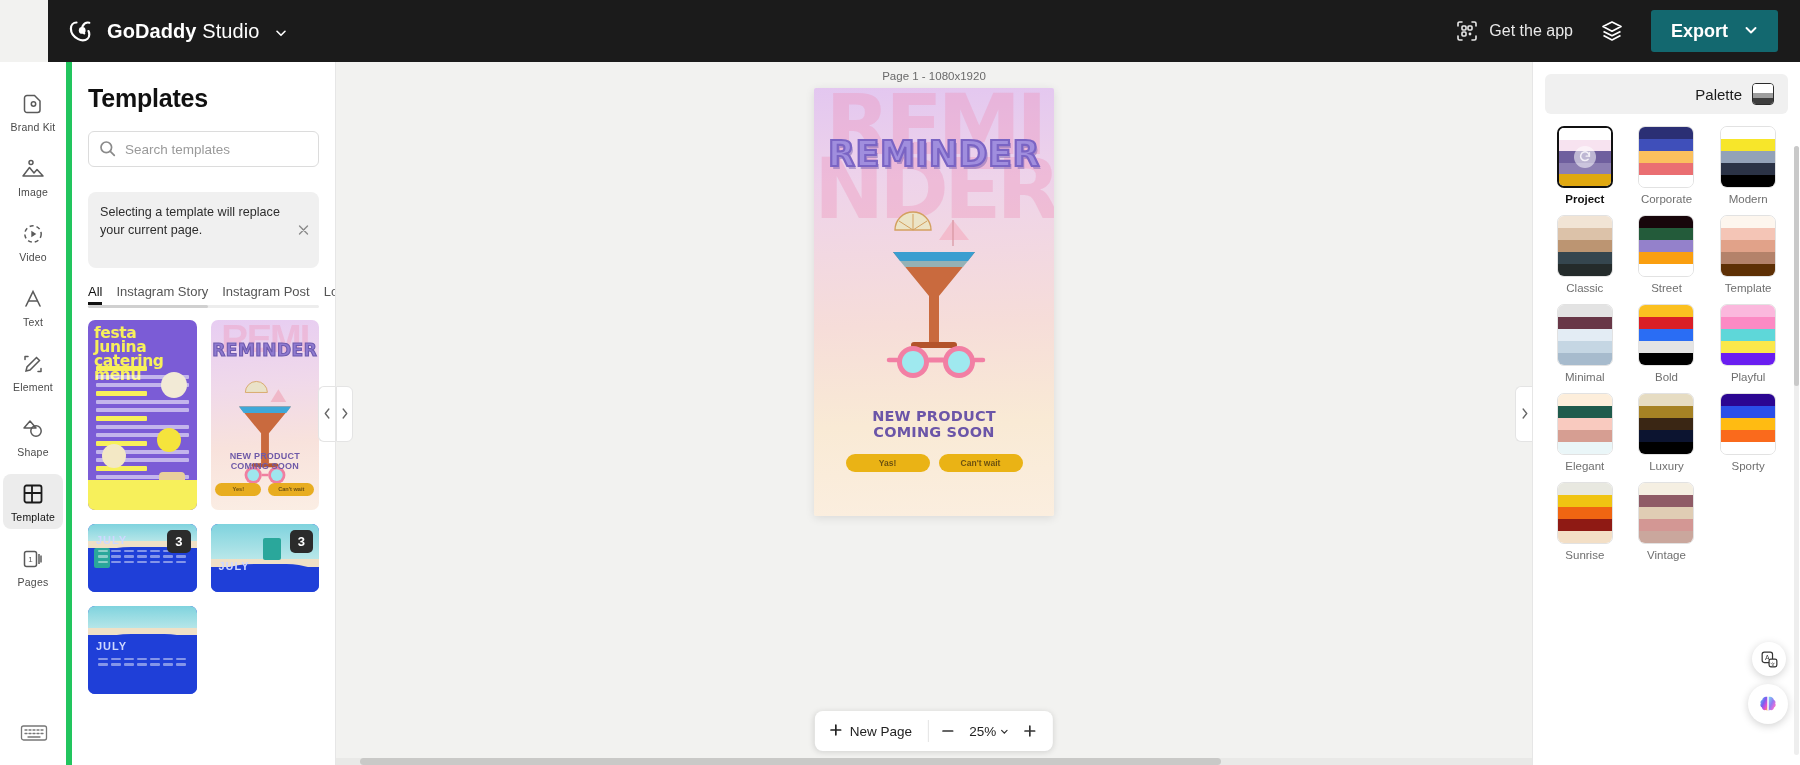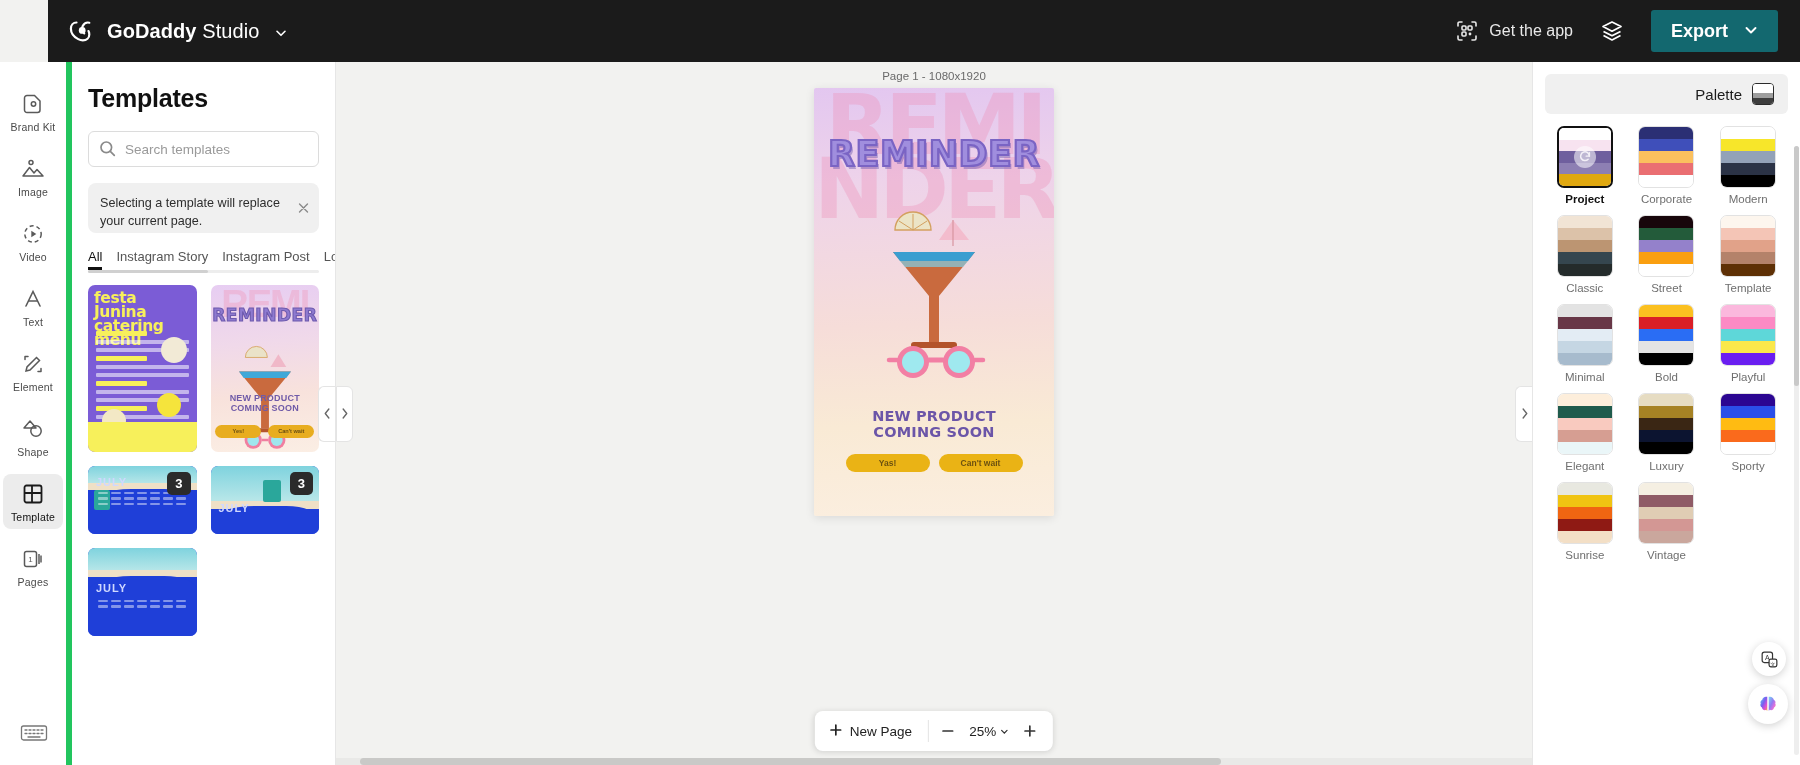--- a/index.html
+++ b/index.html
@@ -53,43 +53,43 @@
   .rail-item.active .rail-label { color: #111; }
   .rail-bottom { position: absolute; bottom: 16px; left: 0; width: 100%; display: flex; justify-content: center; }
 
   
   .panel {
     width: 264px; background: #fff; flex: 0 0 264px;
     border-right: 1px solid #e6e6e6; display: flex; flex-direction: column;
     position: relative; overflow: hidden;
   }
   .panel-title { font-size: 25px; font-weight: 700; color: #111; padding: 22px 0 0 16px; letter-spacing: -.2px; }
-  .search-wrap { margin: 18px 16px 0; position: relative; }
+  .search-wrap { margin: 18px 16px 9px; position: relative; }
   .search-input {
     width: 100%; height: 36px; border: 1px solid #dcdcdc; border-radius: 6px;
     padding: 0 10px 0 36px; font-size: 13.5px; color: #333;
     font-family: "Liberation Sans", sans-serif; outline: none; background: #fff;
   }
   .search-input::placeholder { color: #9a9a9a; }
   .search-ico { position: absolute; left: 11px; top: 9px; width: 17px; height: 17px; }
   .notice {
     margin: 16px 16px 0; background: #f0f0f0; border-radius: 8px;
-    padding: 11px 30px 2px 12px; font-size: 12.6px; line-height: 1.45; color: #2d2d2d;
+    padding: 11px 30px 28px 12px; font-size: 12.6px; line-height: 1.45; color: #2d2d2d;
     position: relative;
   }
   .notice-close { position: absolute; right: 9px; top: 50%; transform: translateY(-50%); width: 13px; height: 13px; cursor: pointer; opacity: .65; }
   .tabs { display: flex; gap: 14px; padding: 16px 0 0 16px; font-size: 13px; color: #555; white-space: nowrap; overflow: hidden; align-items: center; }
   .tab { padding-bottom: 6px; cursor: pointer; position: relative; }
   .tab.active { color: #111; }
   .tab.active:after { content: ""; position: absolute; left: 0; right: 0; bottom: 0; height: 2.5px; background: #111; }
   .tabs-scroll { margin: 0 16px; height: 3px; background: #ededed; border-radius: 2px; position: relative; }
   .tabs-scroll i { position: absolute; left: 0; top: 0; height: 3px; width: 52%; background: #d0d0d0; border-radius: 2px; display: block; }
   .thumbs { display: grid; grid-template-columns: 1fr 1fr; gap: 14px; padding: 12px 16px 10px; overflow: hidden; }
   .thumb { border-radius: 7px; overflow: hidden; position: relative; cursor: pointer; height: 190px; }
-  .thumb.tall { height: 167px; }
+  .thumb.tall { height: 190px; }
   .thumb.short { height: 68px; }
   .badge {
     position: absolute; right: 6px; top: 6px; background: #2b2b2b; color: #fff;
     font-size: 13px; font-weight: 700; border-radius: 5px; padding: 4px 8px;
   }
   .panel-collapse {
     position: absolute; right: -0px; top: 50%; transform: translateY(-50%);
     width: 17px; height: 56px; background: #fff; border: 1px solid #e4e4e4; border-right: none;
     border-radius: 6px 0 0 6px; display: flex; align-items: center; justify-content: center;
     cursor: pointer; z-index: 5;

